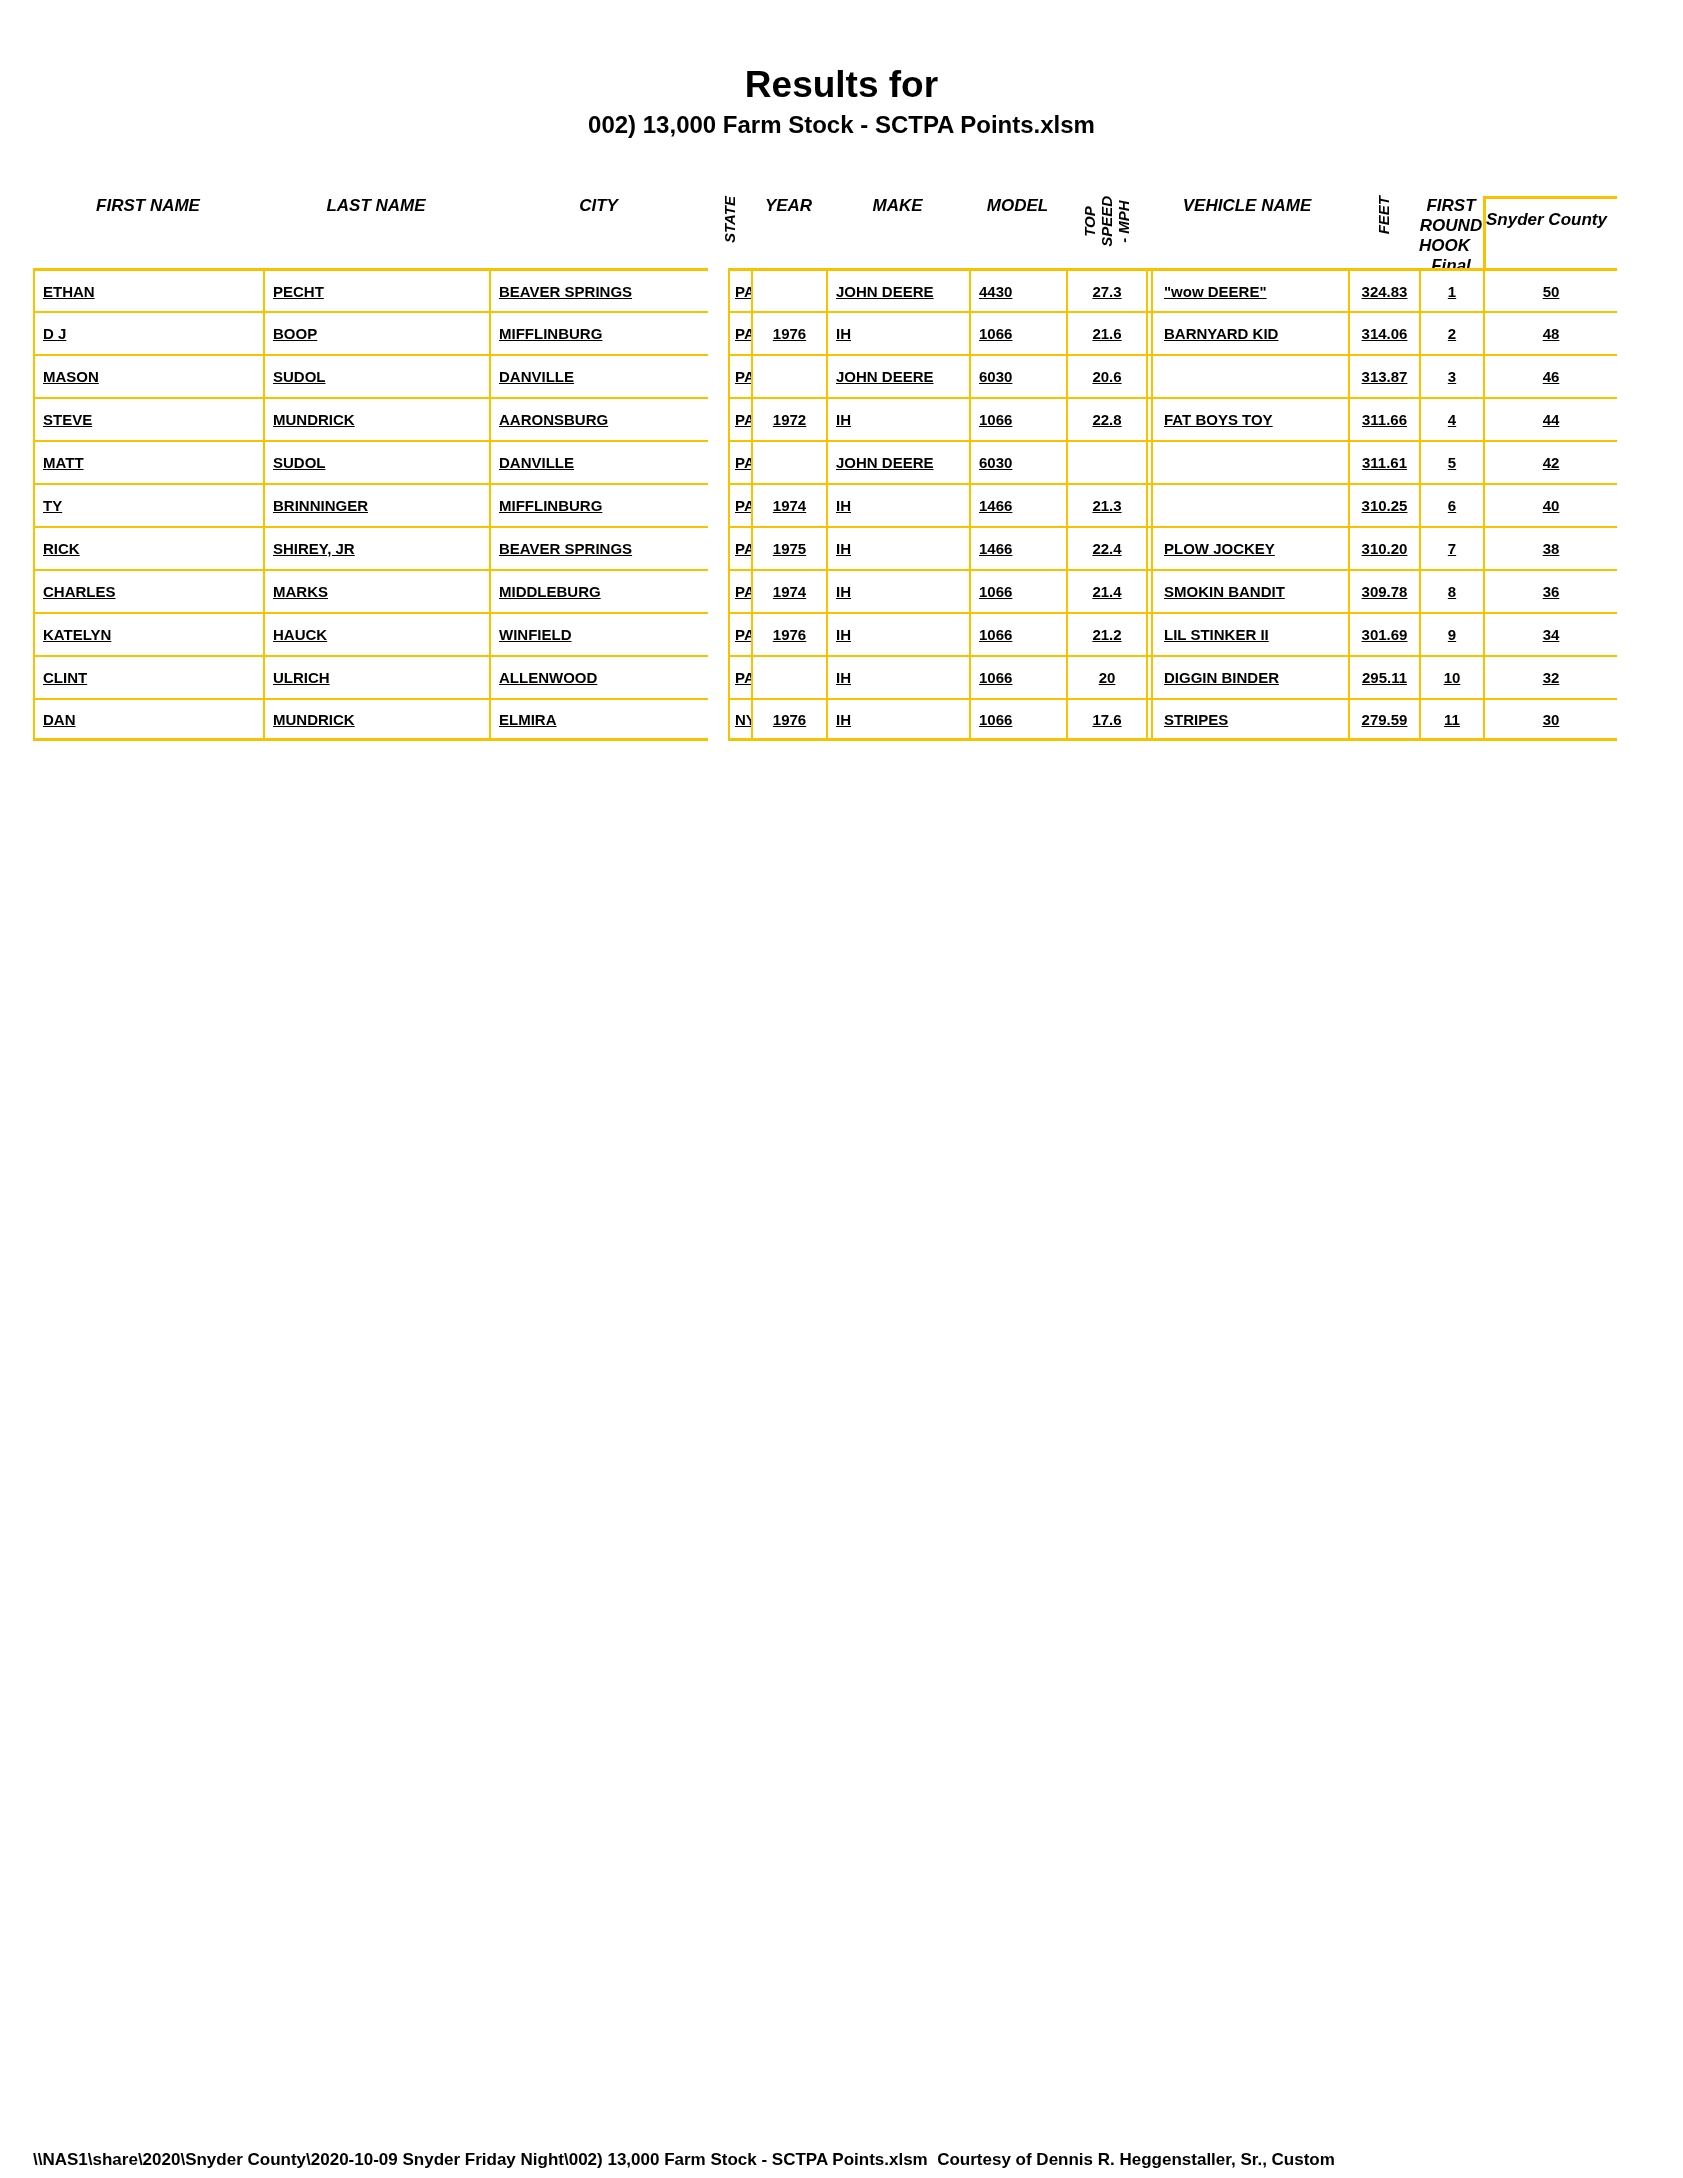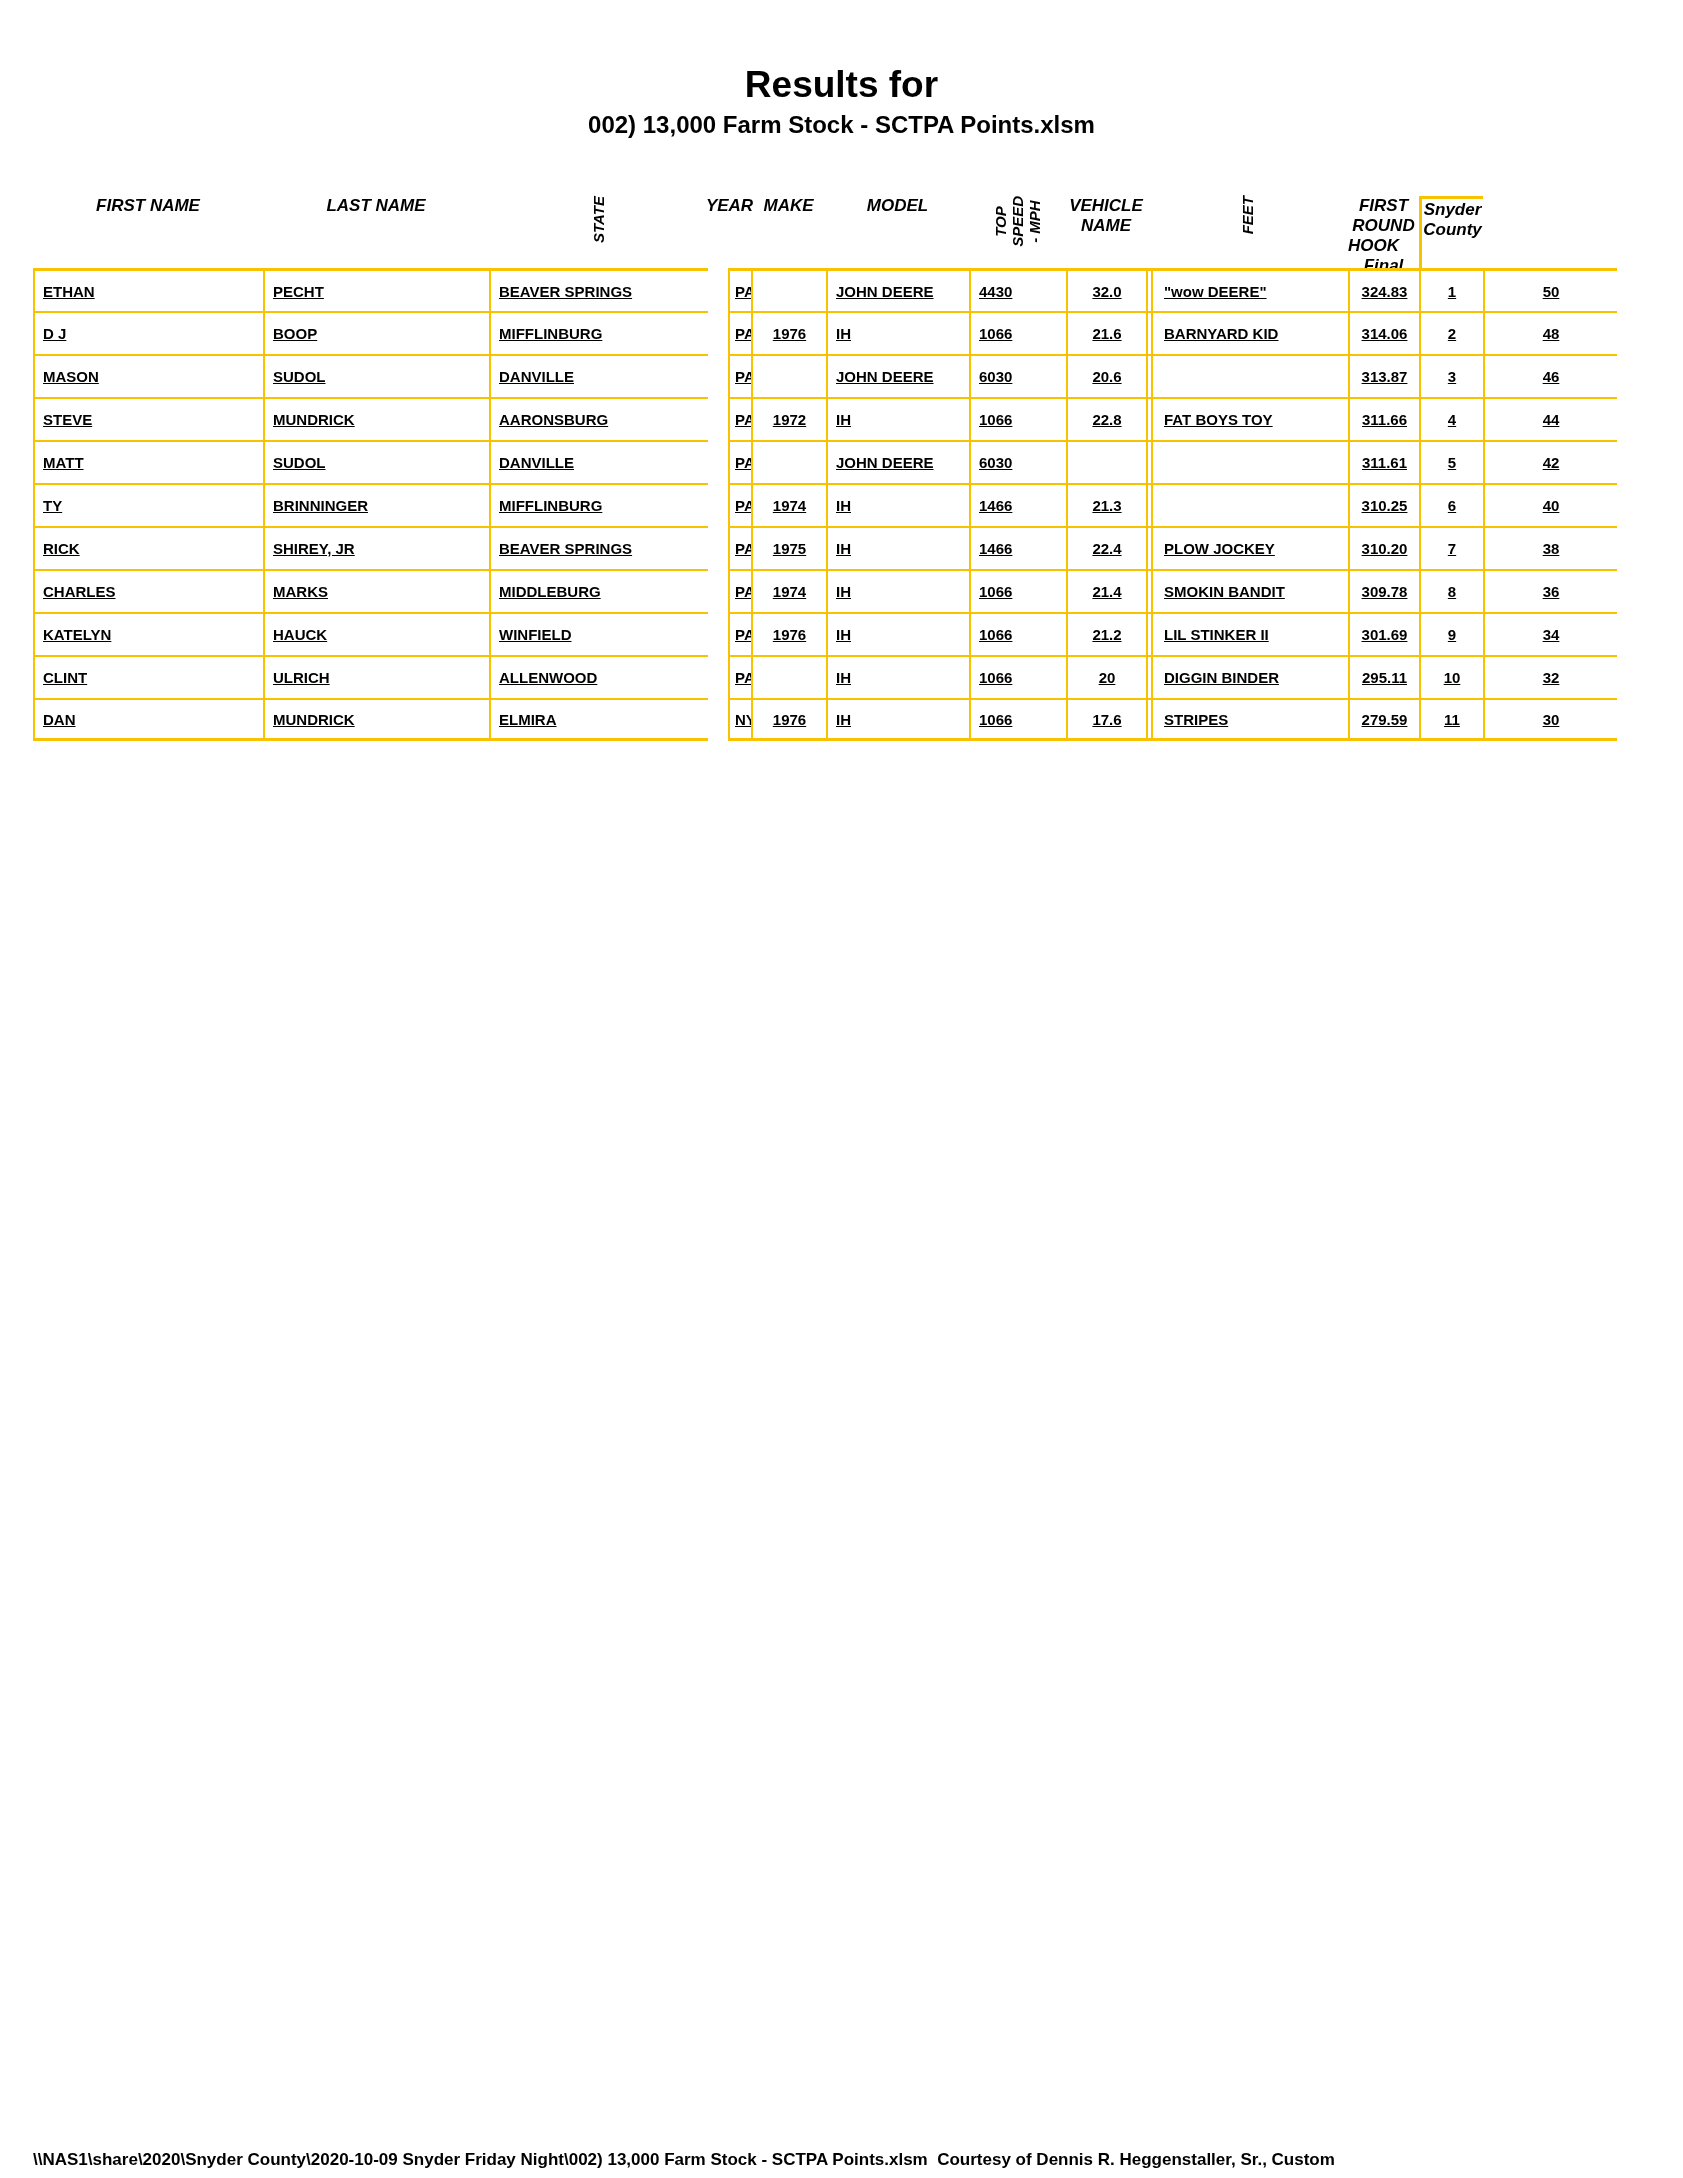--- a/index.html
+++ b/index.html
@@ -74,20 +74,21 @@
   <div class="title-block">
     <div class="title-line1">Results for</div>
     <div class="title-line2">002) 13,000 Farm Stock - SCTPA Points.xlsm</div>
   </div>
 
   <div class="results-table">
 
     <div class="t-row hdr-row">
       <div class="cell">FIRST NAME</div>
       <div class="cell">LAST NAME</div>
+      <div class="cell">CITY</div>
       <div class="cell">
           <span class="rot">STATE</span>
         </div>
       <div class="cell">YEAR</div>
       <div class="cell">MAKE</div>
       <div class="cell">MODEL</div>
       <div class="cell">
           <span class="rot">TOP
 SPEED
 - MPH</span>
@@ -109,21 +110,21 @@
 
     <div id="table-body">
   <div class="t-row data-row first">
     <div class="cell">ETHAN</div>
     <div class="cell">PECHT</div>
     <div class="cell">BEAVER SPRINGS</div>
     <div class="cell state">PA</div>
     <div class="cell center"></div>
     <div class="cell">JOHN DEERE</div>
     <div class="cell">4430</div>
-    <div class="cell center">32.0</div>
+    <div class="cell center">27.3</div>
     <div class="cell vehicle">"wow DEERE"</div>
     <div class="cell center">324.83</div>
     <div class="cell center">1</div>
     <div class="cell center">50</div>
   </div>
 
   <div class="t-row data-row">
     <div class="cell">D J</div>
     <div class="cell">BOOP</div>
     <div class="cell">MIFFLINBURG</div>

